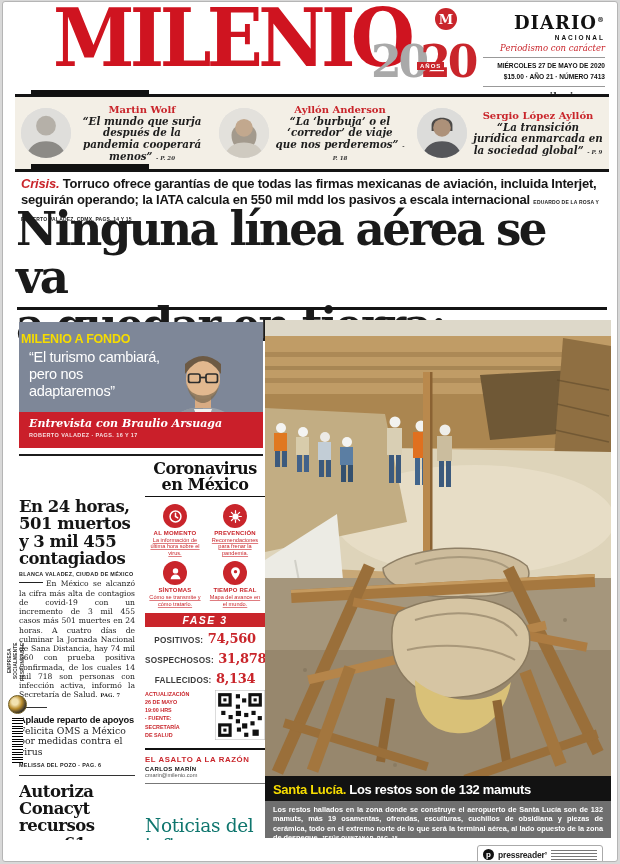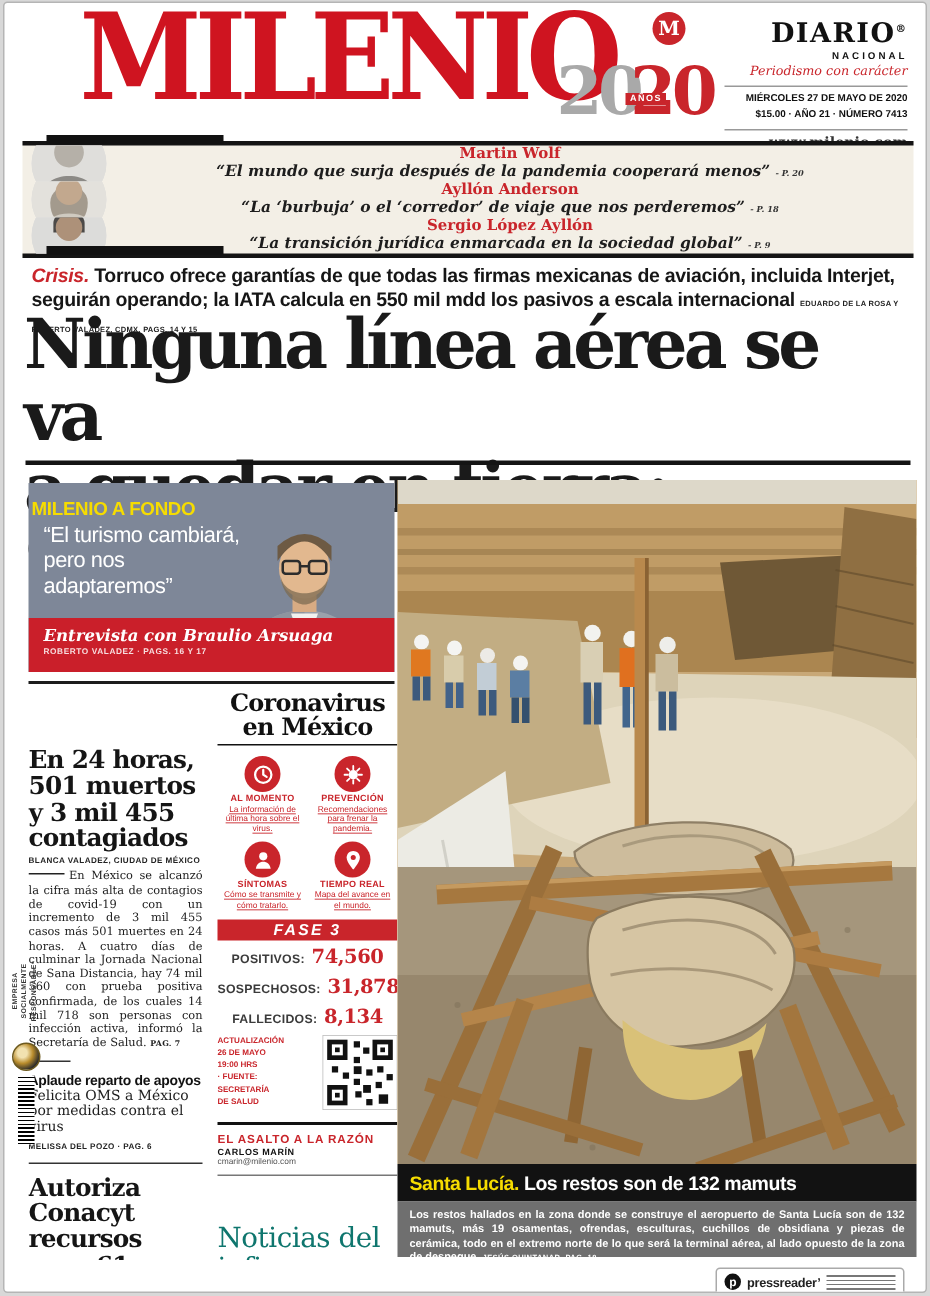--- a/index.html
+++ b/index.html
@@ -21,21 +21,21 @@
   .mr-title{font-family:"DejaVu Serif",serif;font-weight:bold;font-size:18px;letter-spacing:1px;}
   .mr-title sup{font-size:7px;}
   .mr-national{font-size:6.5px;font-weight:bold;letter-spacing:2px;margin-top:1px;}
   .mr-slogan{font-family:"DejaVu Serif",serif;font-style:italic;color:#c9252b;font-size:8.5px;margin-top:2px;}
   .mr-rule{border:none;border-top:1px solid #999;margin:4px 0 3px 0;}
   .mr-date{font-size:6.6px;font-weight:bold;line-height:1.6;}
   .mr-site{font-family:"DejaVu Serif",serif;font-weight:bold;font-size:9.5px;color:#333;margin-top:3px;}
 
   
   .strip{position:absolute;left:12px;right:8px;top:92px;height:72px;background:#f3efe6;
-        border-top:3px solid #141414;border-bottom:3px solid #141414;display:flex;flex-direction:column;}
+        border-top:3px solid #141414;border-bottom:3px solid #141414;display:flex;}
   .rule-accent-a{position:absolute;left:28px;top:88px;width:118px;height:6px;background:#111;z-index:2;}
   .rule-accent-b{position:absolute;left:28px;top:162px;width:118px;height:6px;background:#111;z-index:2;}
   .colmn{flex:1;display:flex;align-items:center;padding:4px 6px;gap:6px;overflow:hidden;}
   .avatar{width:50px;height:50px;border-radius:50%;overflow:hidden;flex:0 0 auto;background:#ddd;}
   .coltext{text-align:center;flex:1;}
   .colname{color:#c9252b;font-family:"DejaVu Serif",serif;font-weight:bold;font-size:10px;}
   .colquote{font-family:"DejaVu Serif",serif;font-style:italic;font-weight:bold;font-size:10.3px;line-height:1.12;color:#1d1d1d;margin-top:1px;}
   .colpage{font-size:5.5px;font-weight:bold;color:#333;}
 
   

